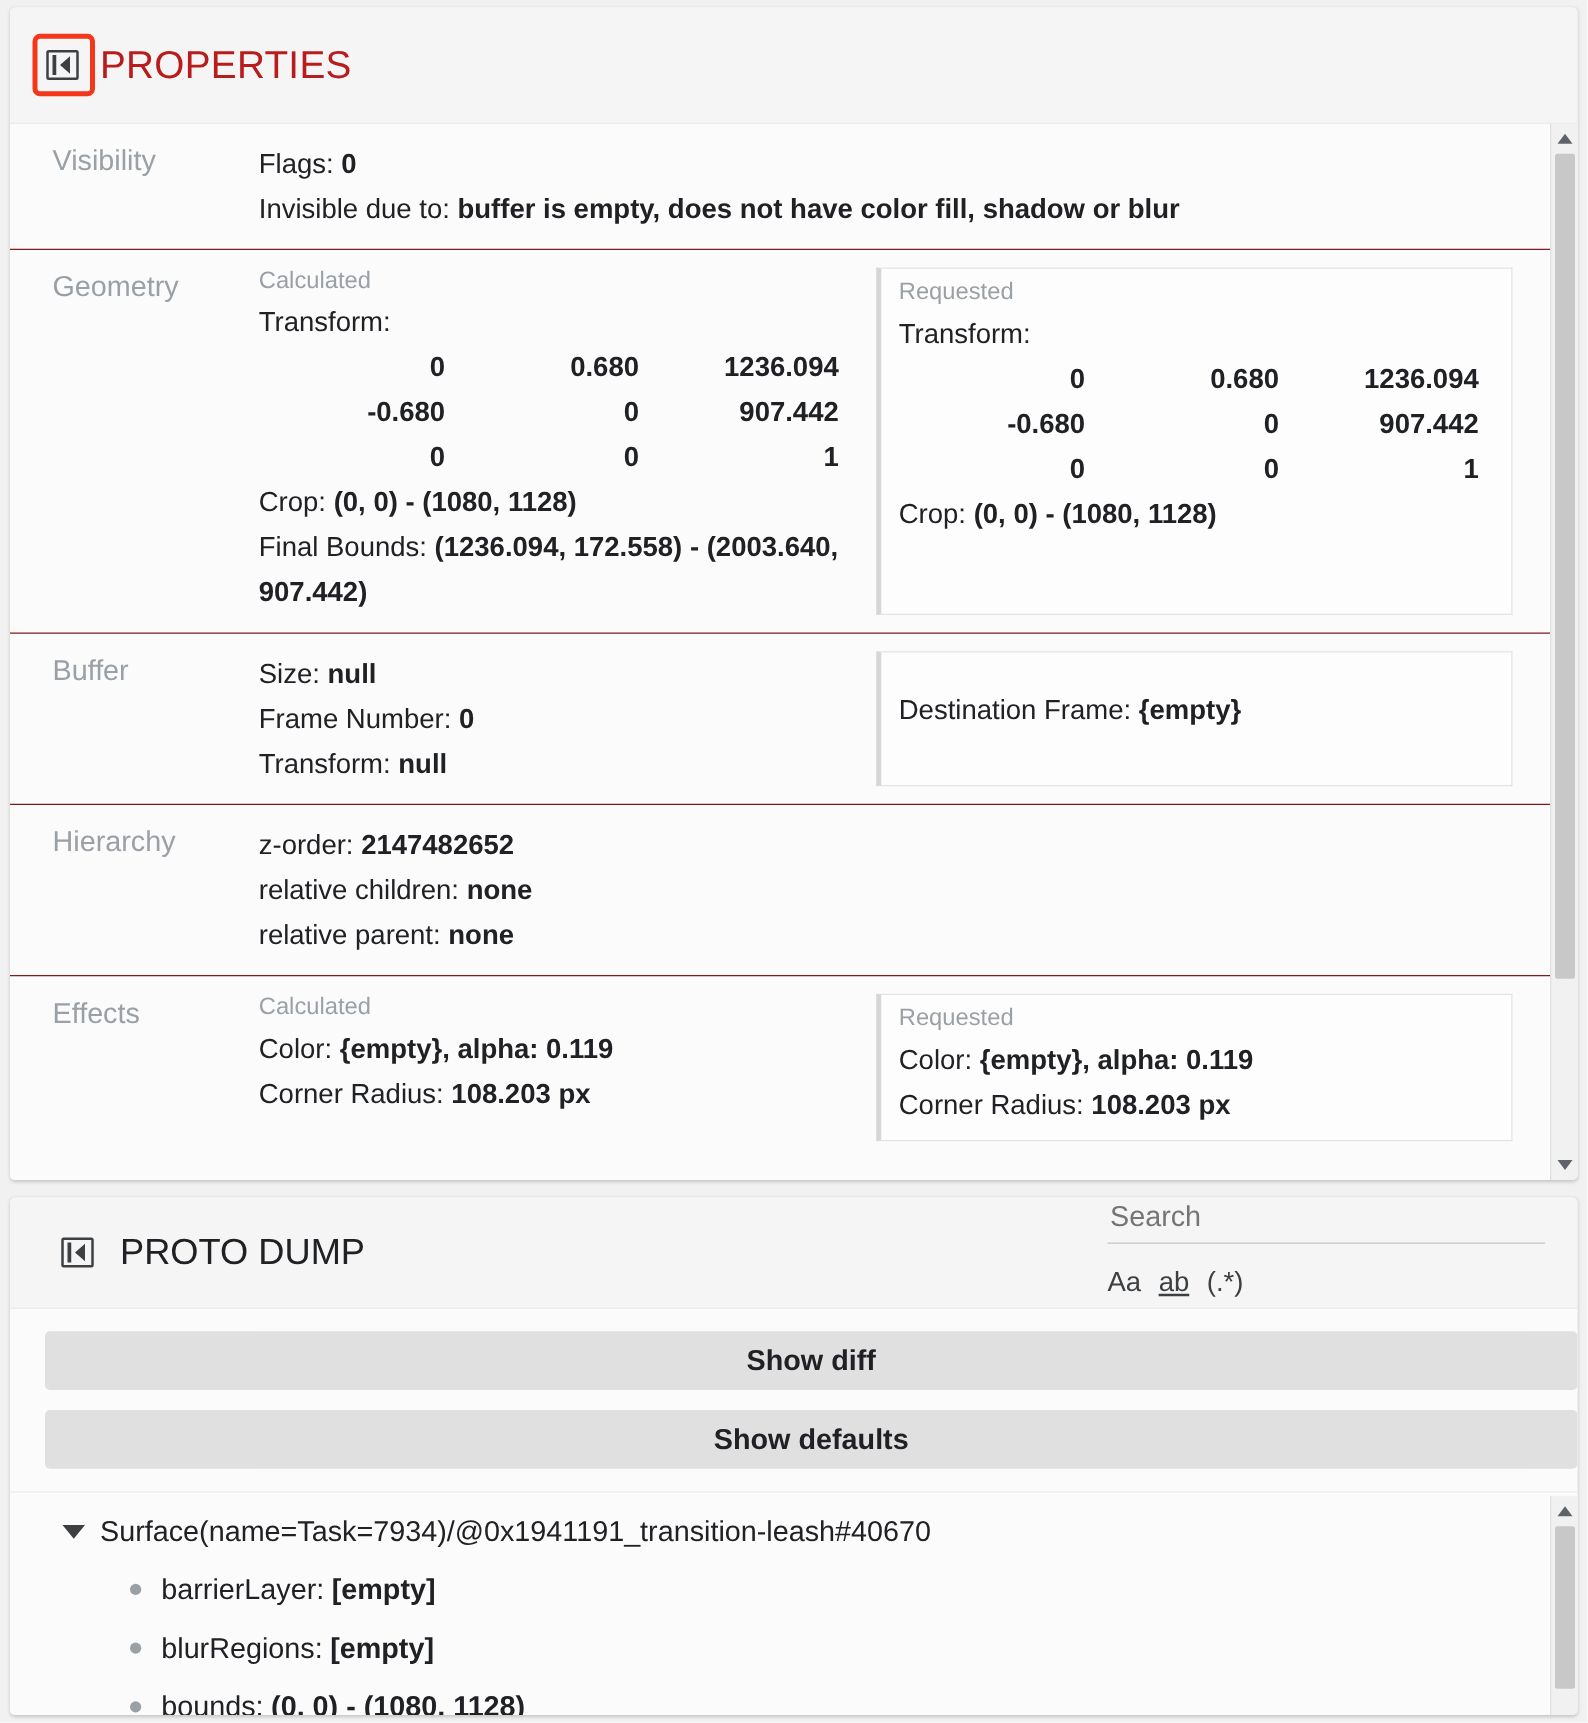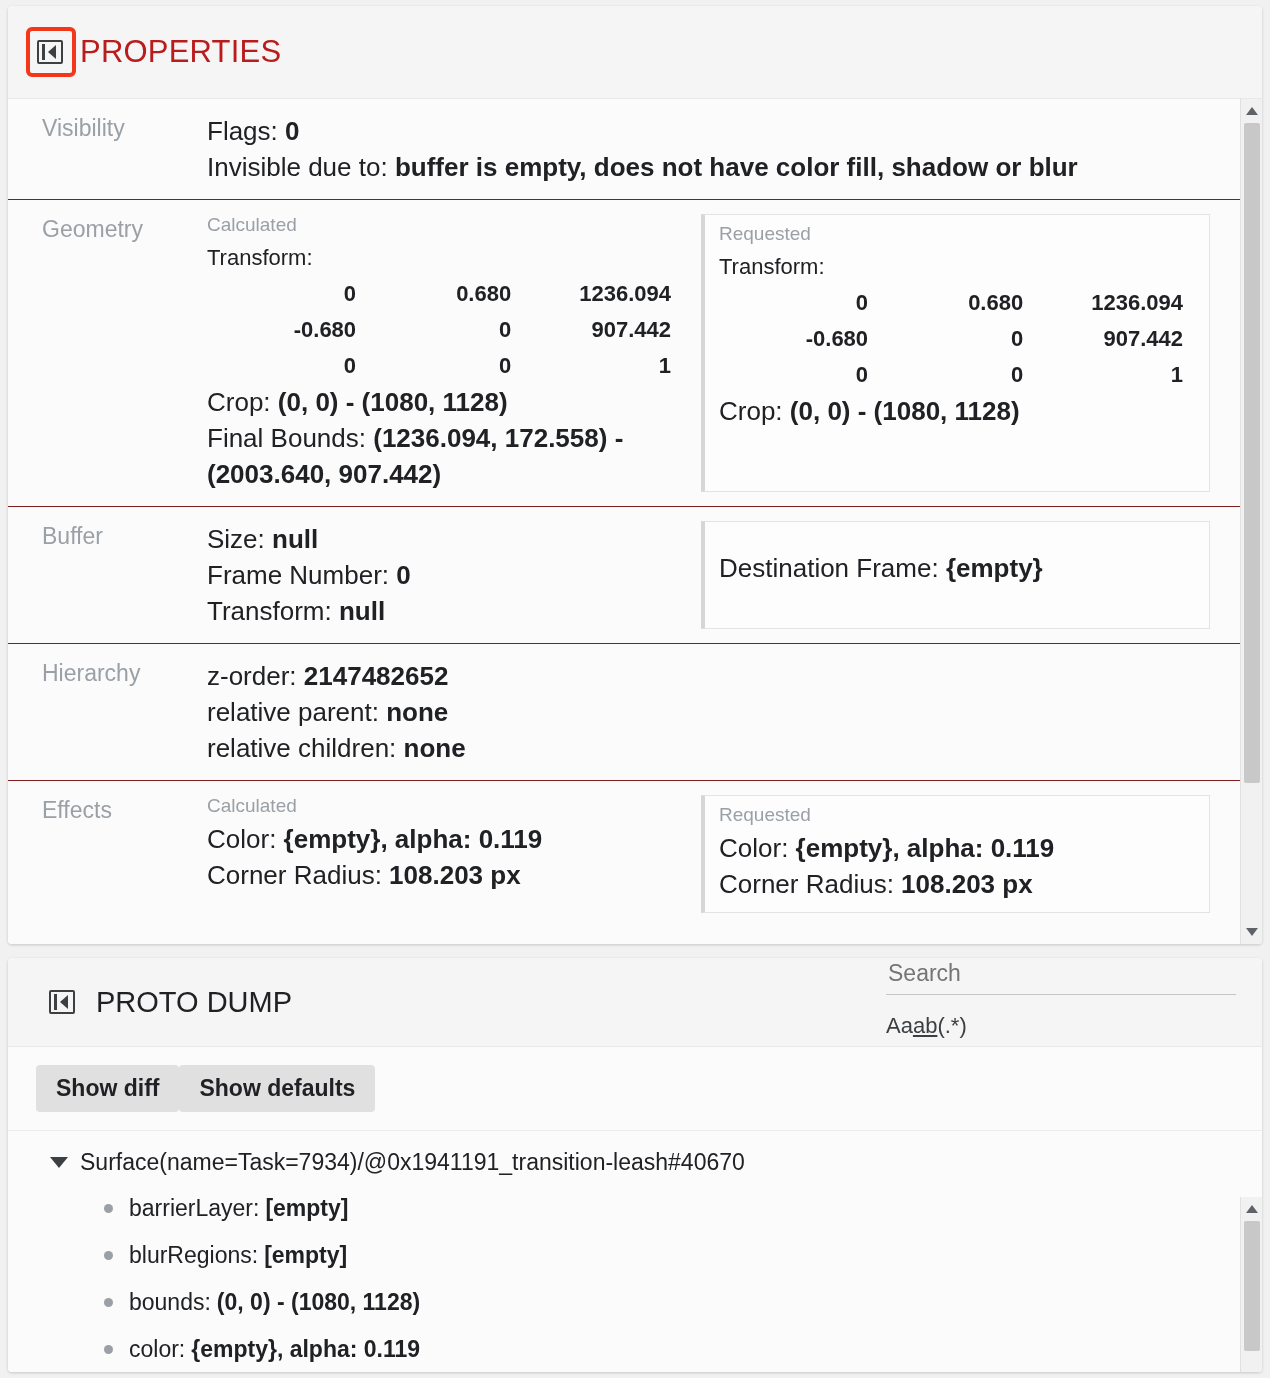--- a/index.html
+++ b/index.html
@@ -108,21 +108,21 @@
     border-left: 4px solid #d6d6d6;
     padding: 8px 12px 10px 14px;
     background: #fdfdfd;
   }
   .col-title {
     font-size: 19px;
     color: #9aa0a6;
     margin-bottom: 4px;
   }
   .line {
-    font-size: 26px;
+    font-size: 22px;
     line-height: 36px;
     color: #202124;
     white-space: nowrap;
   }
   .line.wrap { white-space: normal; }
   .line b { font-weight: bold; }
   .matrix-label { font-size: 22px; line-height: 36px; }
   .matrix {
     width: 100%;
     max-width: 470px;
@@ -199,39 +199,40 @@
   .search-input {
     width: 100%;
     border: none;
     outline: none;
     background: transparent;
     font-size: 23px;
     color: #80868b;
     font-family: "Liberation Sans", sans-serif;
   }
   .search-opts {
-    display: flex; align-items: baseline; 
+    display: flex; align-items: baseline; gap: 14px;
     padding-bottom: 6px;
   }
   .search-opt {
     font-size: 22px;
     color: #3c4043;
   }
   .search-opt.underline { text-decoration: underline; }
 
   .proto-body {
     background: #fbfbfb;
     height: 326px;
     position: relative;
     border-top: 1px solid #e8e8e8;
   }
   .btn-row {
     display: flex;
-    gap: 0;
+    gap: 16px;
     padding: 18px 0 14px 28px;
+    flex-direction: column;
   }
   .btn {
     background: #e0e0e0;
     border: none;
     border-radius: 4px;
     font-size: 23px;
     font-weight: bold;
     color: #202124;
     padding: 10px 20px;
     font-family: "Liberation Sans", sans-serif;
@@ -422,25 +423,25 @@
 
         <div class="prop-row">
           <div class="prop-label">Hierarchy</div>
           <div class="prop-content">
             <div class="col">
               <div class="line">
                 <span>z-order:</span>
                 <b>2147482652</b>
               </div>
               <div class="line">
+                <span>relative children:</span>
+                <b>none</b>
+              </div>
+              <div class="line">
                 <span>relative parent:</span>
-                <b>none</b>
-              </div>
-              <div class="line">
-                <span>relative children:</span>
                 <b>none</b>
               </div>
             </div>
           </div>
         </div>
 
         <div class="prop-row">
           <div class="prop-label">Effects</div>
           <div class="prop-content">
             <div class="col">

